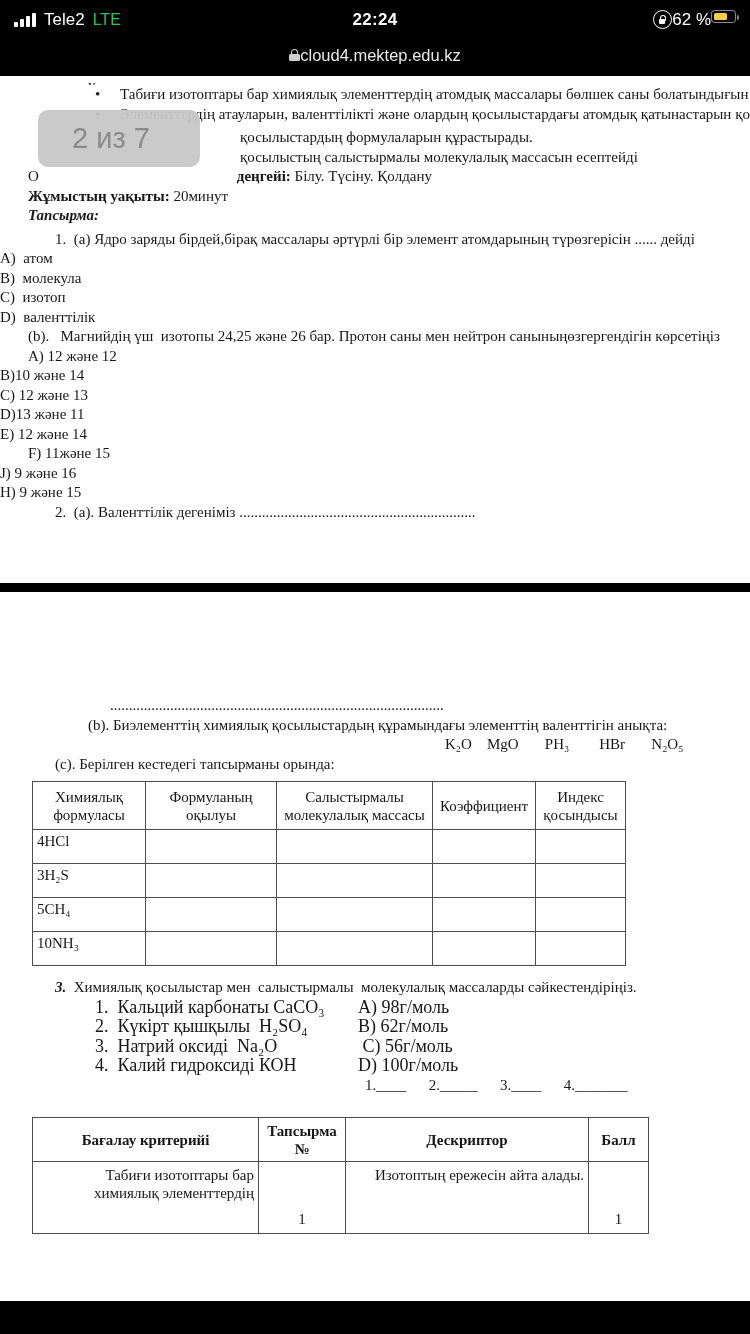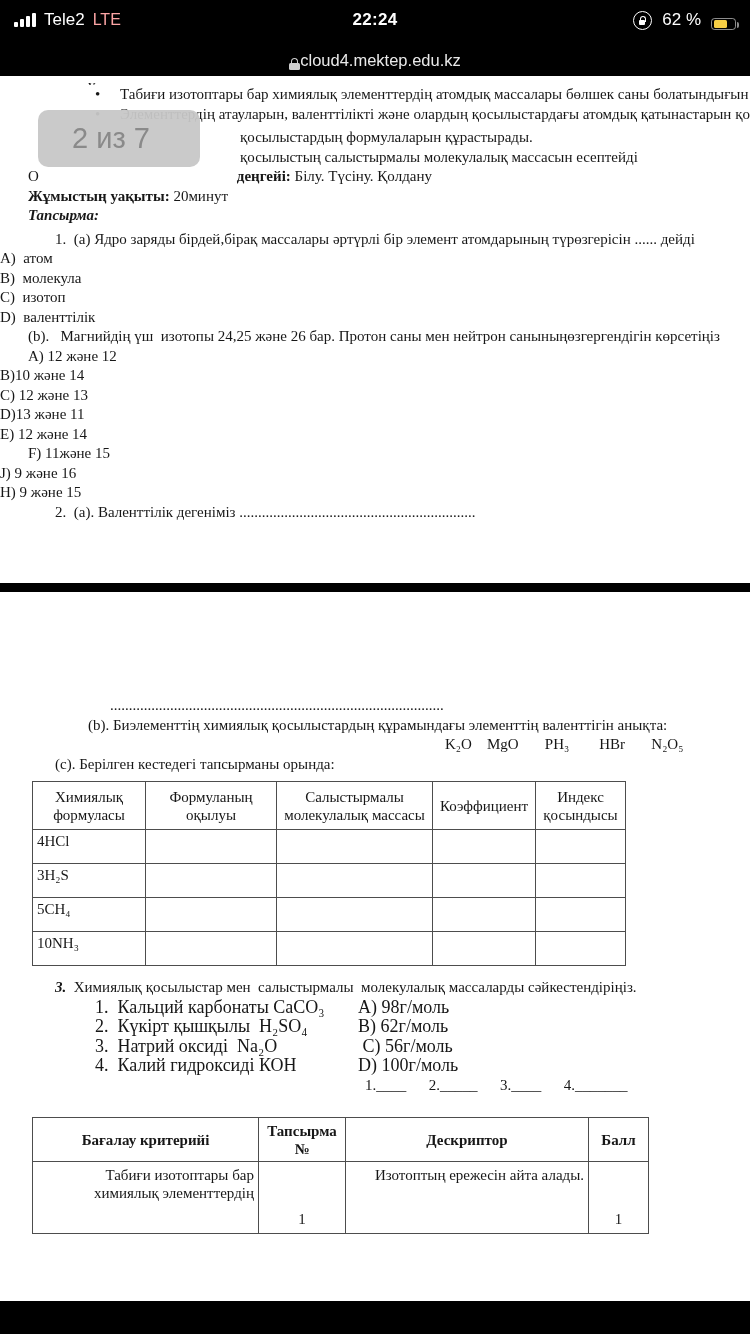--- a/index.html
+++ b/index.html
@@ -15,39 +15,39 @@
   
   .status-bar {
     height:40px; display:flex; align-items:center; justify-content:space-between;
     padding:16px 14px; color:#fff; position:relative;
   }
   .sb-left { display:flex; align-items:center; gap:8px; }
   .signal { display:flex; align-items:flex-end; gap:2px; height:14px; }
   .signal i { display:block; width:4px; background:#fff; border-radius:1px; }
   .signal .b1{height:5px}.signal .b2{height:8px}.signal .b3{height:11px}.signal .b4{height:14px}
   .carrier { font-size:17px; }
-  .network { font-size:16px; color:#fca5a5; }
+  .network { font-size:16px; color:#22c55e; }
   .sb-time {
     position:absolute; left:0; right:0; text-align:center;
     font-size:17px; font-weight:700; letter-spacing:.3px; pointer-events:none;
   }
-  .sb-right { display:flex; align-items:flex-end; gap:10px; }
+  .sb-right { display:flex; align-items:flex-start; gap:0; }
   .rot-lock { width:19px; height:19px; border:1.5px solid #fff; border-radius:50%; position:relative; display:inline-block; }
   .rl-lock { position:absolute; left:4.5px; top:8px; width:6px; height:5px; background:#fff; border-radius:1px; }
   .rl-lock::before {
     content:""; position:absolute; left:1px; top:-4px; width:4px; height:5px;
     border:1.2px solid #fff; border-bottom:none; border-radius:3px 3px 0 0;
   }
   .battery-pct { font-size:17px; }
   .battery { width:25px; height:12.5px; border:1px solid rgba(255,255,255,.55); border-radius:3.5px; position:relative; display:inline-block; }
   .battery .fill { position:absolute; left:1.5px; top:1.5px; bottom:1.5px; width:58%; background:#f6ce45; border-radius:1.5px; }
   .battery .nub { position:absolute; right:-4px; top:3.5px; width:2.2px; height:5.5px; background:rgba(255,255,255,.55); border-radius:0 2px 2px 0; }
 
   
-  .url-bar { height:30px; display:flex; align-items:flex-end; justify-content:center; color:#e9e9e9; }
+  .url-bar { height:30px; display:flex; align-items:center; justify-content:center; color:#e9e9e9; }
   .ssl-lock { width:11px; height:12px; position:relative; display:inline-block; }
   .ssl-lock .body { position:absolute; left:0; bottom:0; width:11px; height:7px; background:#cfcfcf; border-radius:1.5px; }
   .ssl-lock .shackle { position:absolute; left:2px; top:0; width:7px; height:7px; border:1.6px solid #cfcfcf; border-bottom:none; border-radius:4px 4px 0 0; }
   .url-text { font-size:16.5px; }
 
   .top-gap { height:6px; background:#000; }
 
   
   .page { background:#fff; font-family:"Liberation Serif","DejaVu Serif",serif; color:#171717; width:750px; }
   .page1 { height:507px; position:relative; overflow:hidden; }

